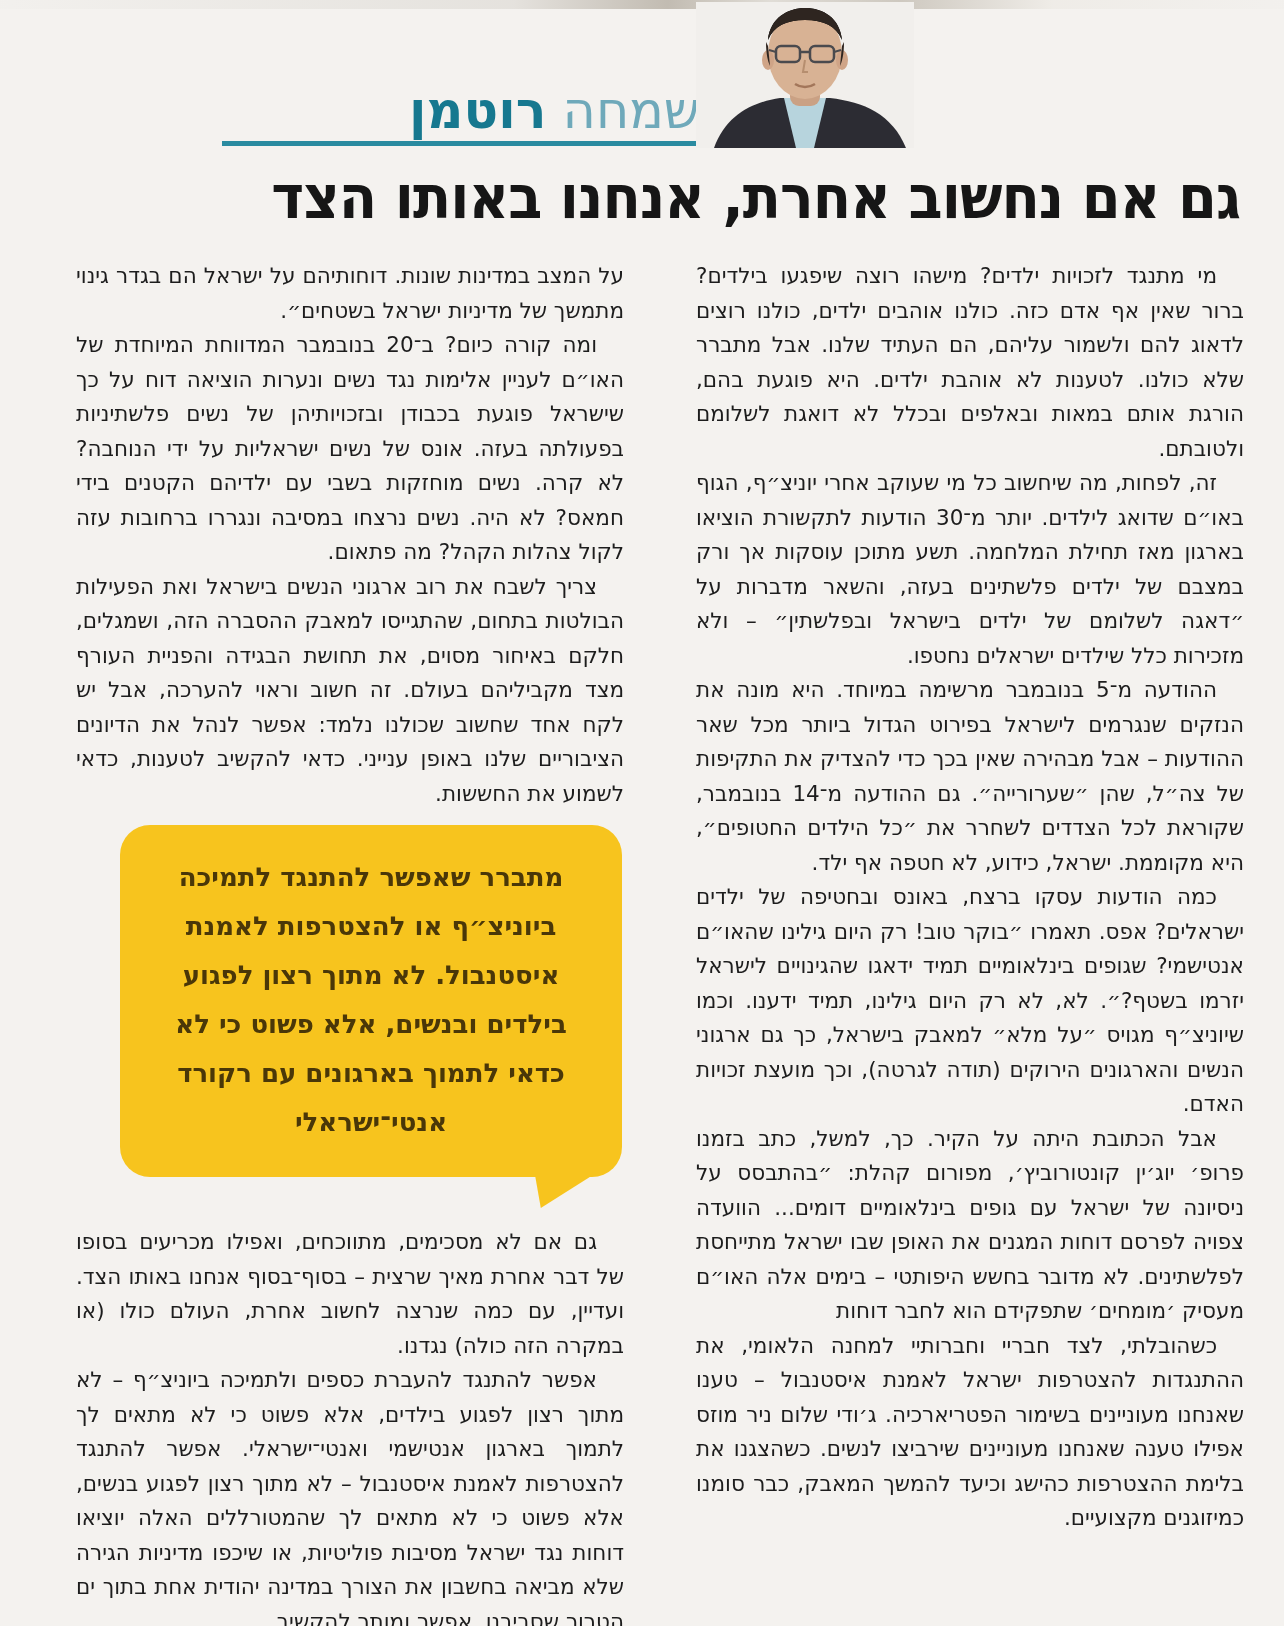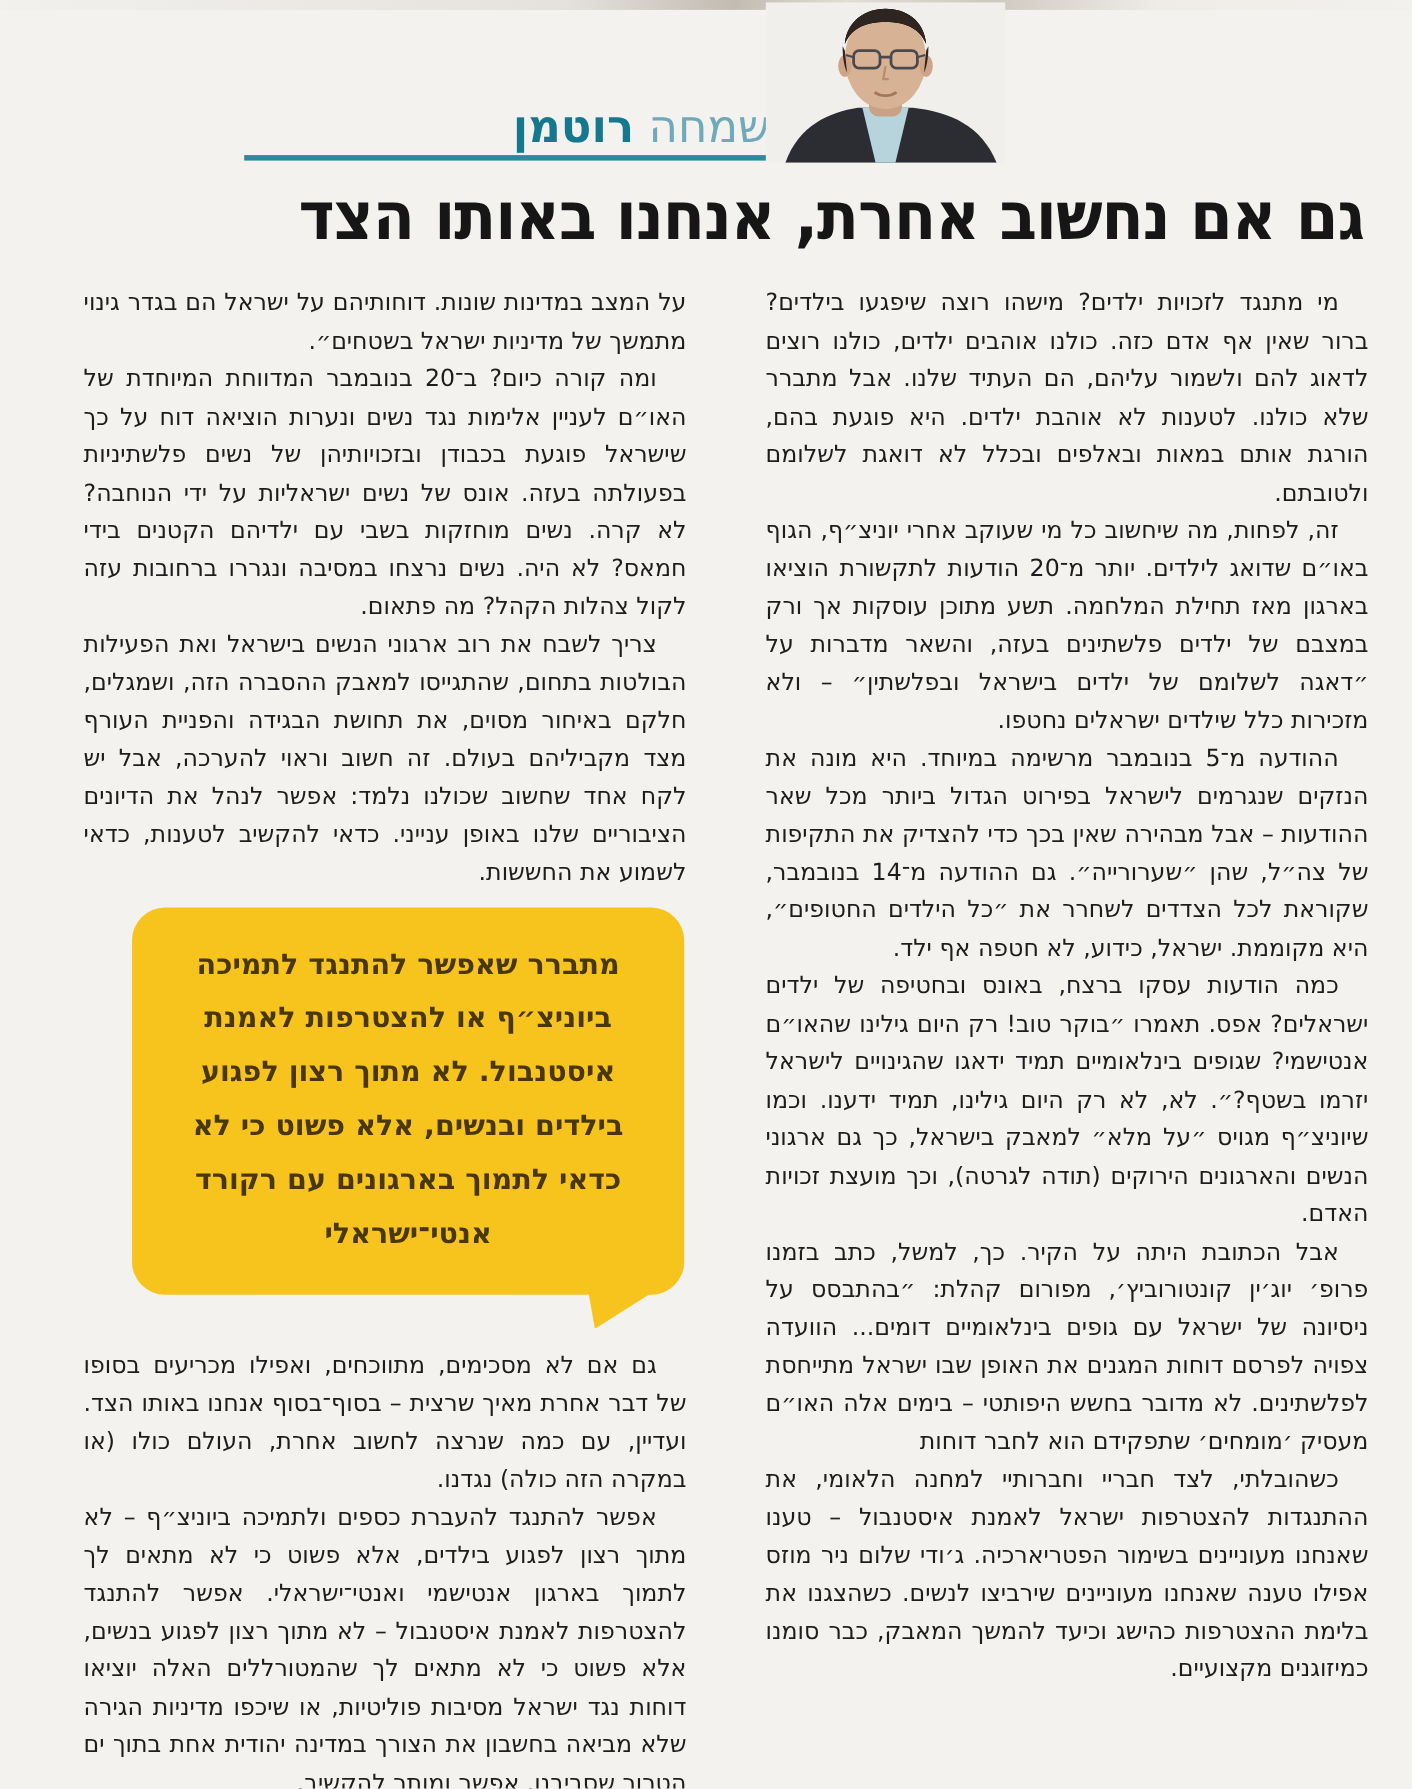--- a/index.html
+++ b/index.html
@@ -19,21 +19,21 @@
   }
 
   
   .header{ position:relative; height:152px; }
   .byline-rule{
     position:absolute; left:222px; right:445px; bottom:6px; height:5px;
     background:#2a8ba0; z-index:1;
   }
   .byline{
     position:absolute; right:584px; bottom:16px;
-    font-size:41px; line-height:1; white-space:nowrap; z-index:1;
+    font-size:51px; line-height:1; white-space:nowrap; z-index:1;
   }
   .byline .first{ color:#6fa9ba; font-weight:400; }
   .byline .last{ color:#16788f; font-weight:700; }
   .author-photo{
     position:absolute; right:370px; top:2px; width:218px; height:146px; z-index:2;
   }
 
   
   .headline{
     margin:10px 44px 6px 44px;
@@ -131,21 +131,21 @@
     </svg>
   </div>
 </div>
 
 <h1 class="headline">גם אם נחשוב אחרת, אנחנו באותו הצד</h1>
 
 <div class="article">
 
   <div class="col col-right">
     <p>מי מתנגד לזכויות ילדים? מישהו רוצה שיפגעו בילדים? ברור שאין אף אדם כזה. כולנו אוהבים ילדים, כולנו רוצים לדאוג להם ולשמור עליהם, הם העתיד שלנו. אבל מתברר שלא כולנו. לטענות לא אוהבת ילדים. היא פוגעת בהם, הורגת אותם במאות ובאלפים ובכלל לא דואגת לשלומם ולטובתם.</p>
-    <p>זה, לפחות, מה שיחשוב כל מי שעוקב אחרי יוניצ״ף, הגוף באו״ם שדואג לילדים. יותר מ־20 הודעות לתקשורת הוציאו בארגון מאז תחילת המלחמה. תשע מתוכן עוסקות אך ורק במצבם של ילדים פלשתינים בעזה, והשאר מדברות על ״דאגה לשלומם של ילדים בישראל ובפלשתין״ – ולא מזכירות כלל שילדים ישראלים נחטפו.</p>
+    <p>זה, לפחות, מה שיחשוב כל מי שעוקב אחרי יוניצ״ף, הגוף באו״ם שדואג לילדים. יותר מ־30 הודעות לתקשורת הוציאו בארגון מאז תחילת המלחמה. תשע מתוכן עוסקות אך ורק במצבם של ילדים פלשתינים בעזה, והשאר מדברות על ״דאגה לשלומם של ילדים בישראל ובפלשתין״ – ולא מזכירות כלל שילדים ישראלים נחטפו.</p>
     <p>ההודעה מ־5 בנובמבר מרשימה במיוחד. היא מונה את הנזקים שנגרמים לישראל בפירוט הגדול ביותר מכל שאר ההודעות – אבל מבהירה שאין בכך כדי להצדיק את התקיפות של צה״ל, שהן ״שערורייה״. גם ההודעה מ־14 בנובמבר, שקוראת לכל הצדדים לשחרר את ״כל הילדים החטופים״, היא מקוממת. ישראל, כידוע, לא חטפה אף ילד.</p>
     <p>כמה הודעות עסקו ברצח, באונס ובחטיפה של ילדים ישראלים? אפס. תאמרו ״בוקר טוב! רק היום גילינו שהאו״ם אנטישמי? שגופים בינלאומיים תמיד ידאגו שהגינויים לישראל יזרמו בשטף?״. לא, לא רק היום גילינו, תמיד ידענו. וכמו שיוניצ״ף מגויס ״על מלא״ למאבק בישראל, כך גם ארגוני הנשים והארגונים הירוקים (תודה לגרטה), וכך מועצת זכויות האדם.</p>
     <p>אבל הכתובת היתה על הקיר. כך, למשל, כתב בזמנו פרופ׳ יוג׳ין קונטורוביץ׳, מפורום קהלת: ״בהתבסס על ניסיונה של ישראל עם גופים בינלאומיים דומים... הוועדה צפויה לפרסם דוחות המגנים את האופן שבו ישראל מתייחסת לפלשתינים. לא מדובר בחשש היפותטי – בימים אלה האו״ם מעסיק ׳מומחים׳ שתפקידם הוא לחבר דוחות</p>
     <p>כשהובלתי, לצד חבריי וחברותיי למחנה הלאומי, את ההתנגדות להצטרפות ישראל לאמנת איסטנבול – טענו שאנחנו מעוניינים בשימור הפטריארכיה. ג׳ודי שלום ניר מוזס אפילו טענה שאנחנו מעוניינים שירביצו לנשים. כשהצגנו את בלימת ההצטרפות כהישג וכיעד להמשך המאבק, כבר סומנו כמיזוגנים מקצועיים.</p>
   </div>
 
   <div class="col col-left">
     <p class="cont">על המצב במדינות שונות. דוחותיהם על ישראל הם בגדר גינוי מתמשך של מדיניות ישראל בשטחים״.</p>
     <p>ומה קורה כיום? ב־20 בנובמבר המדווחת המיוחדת של האו״ם לעניין אלימות נגד נשים ונערות הוציאה דוח על כך שישראל פוגעת בכבודן ובזכויותיהן של נשים פלשתיניות בפעולתה בעזה. אונס של נשים ישראליות על ידי הנוחבה? לא קרה. נשים מוחזקות בשבי עם ילדיהם הקטנים בידי חמאס? לא היה. נשים נרצחו במסיבה ונגררו ברחובות עזה לקול צהלות הקהל? מה פתאום.</p>
     <p>צריך לשבח את רוב ארגוני הנשים בישראל ואת הפעילות הבולטות בתחום, שהתגייסו למאבק ההסברה הזה, ושמגלים, חלקם באיחור מסוים, את תחושת הבגידה והפניית העורף מצד מקביליהם בעולם. זה חשוב וראוי להערכה, אבל יש לקח אחד שחשוב שכולנו נלמד: אפשר לנהל את הדיונים הציבוריים שלנו באופן ענייני. כדאי להקשיב לטענות, כדאי לשמוע את החששות.</p>

